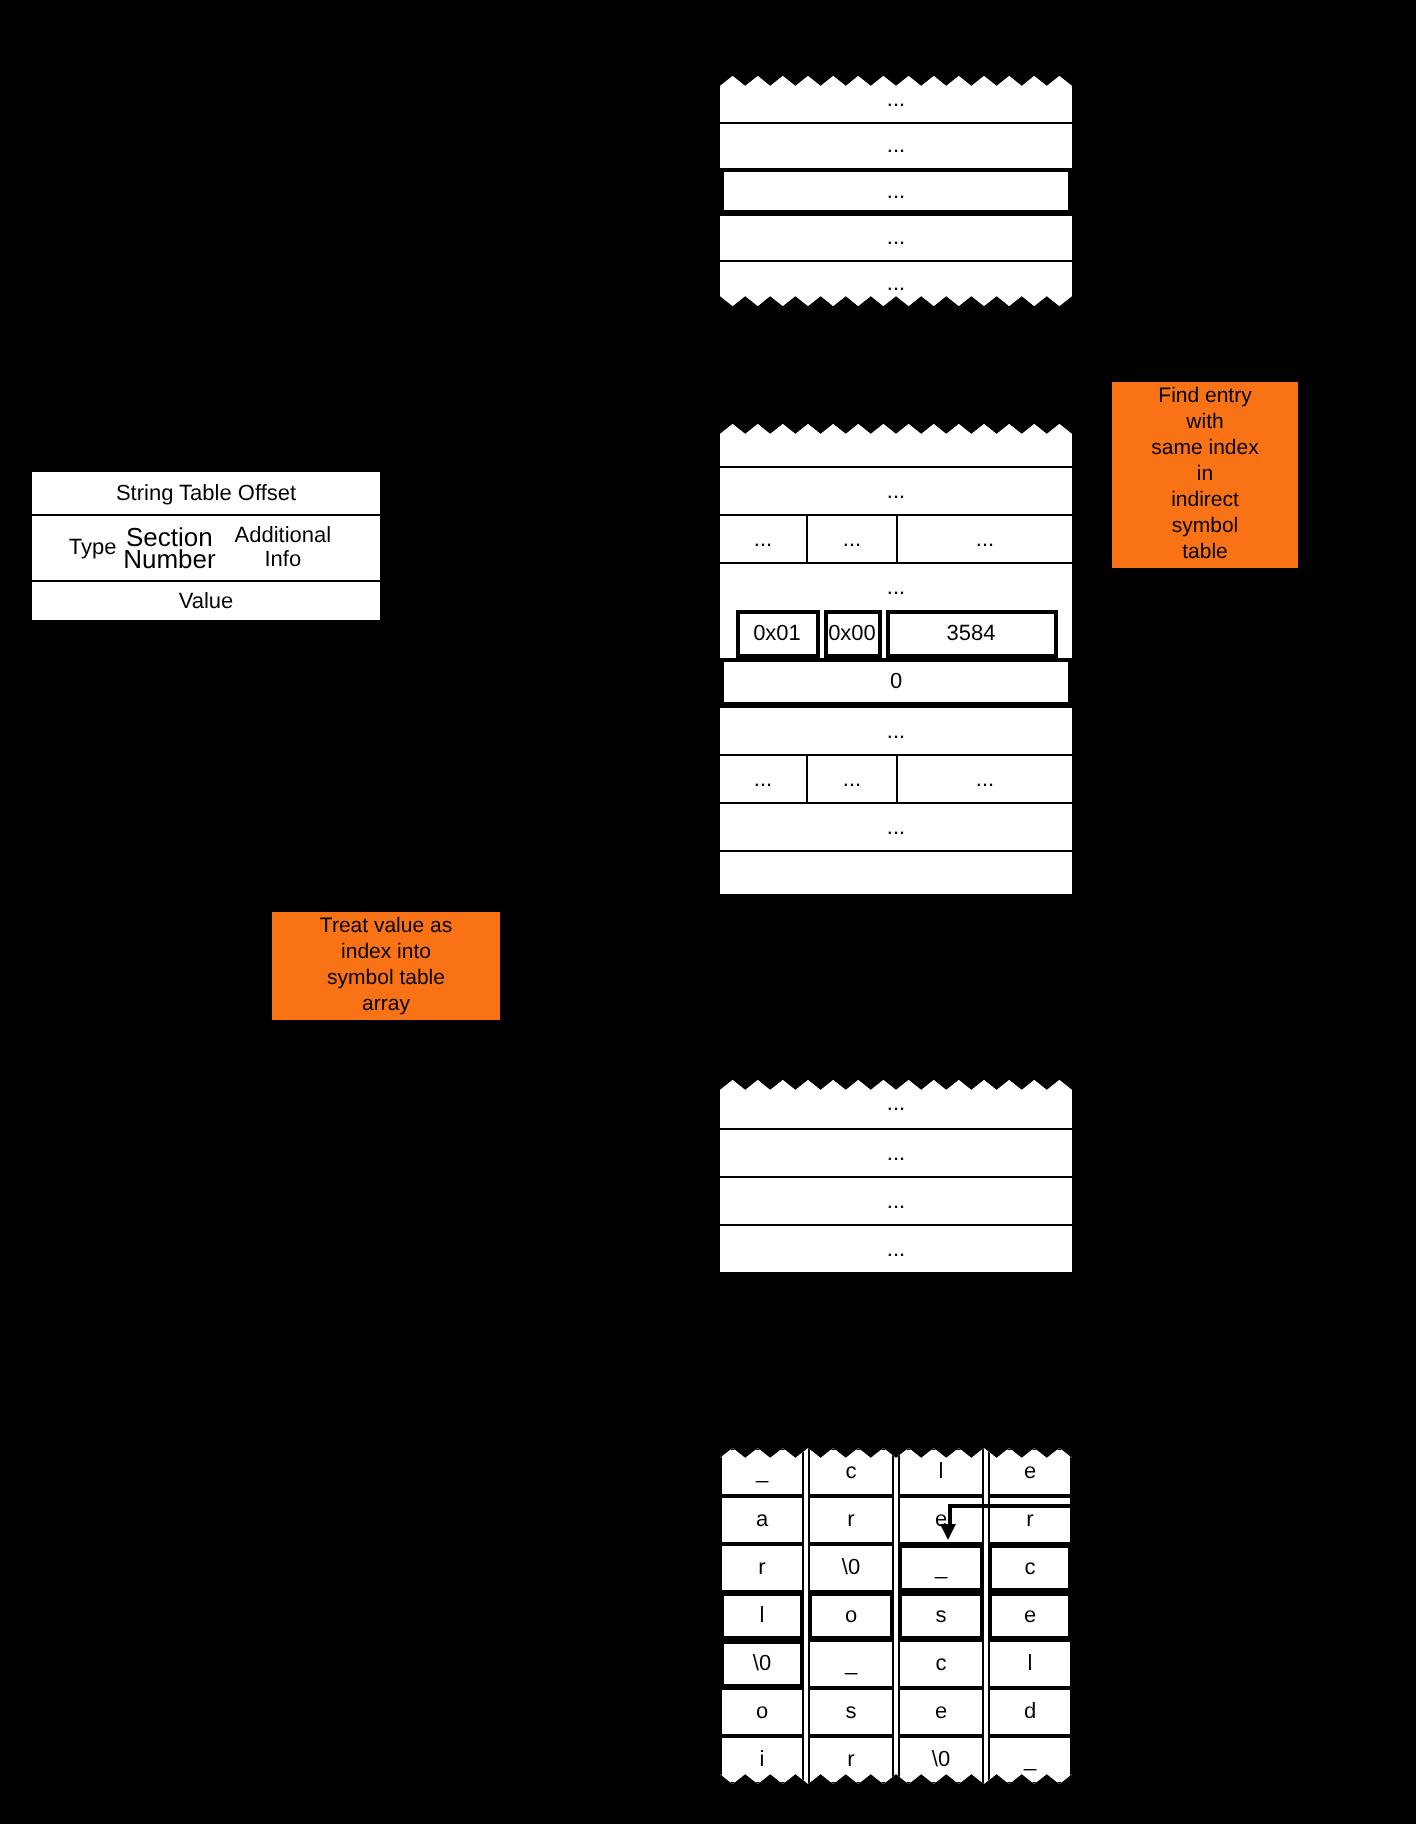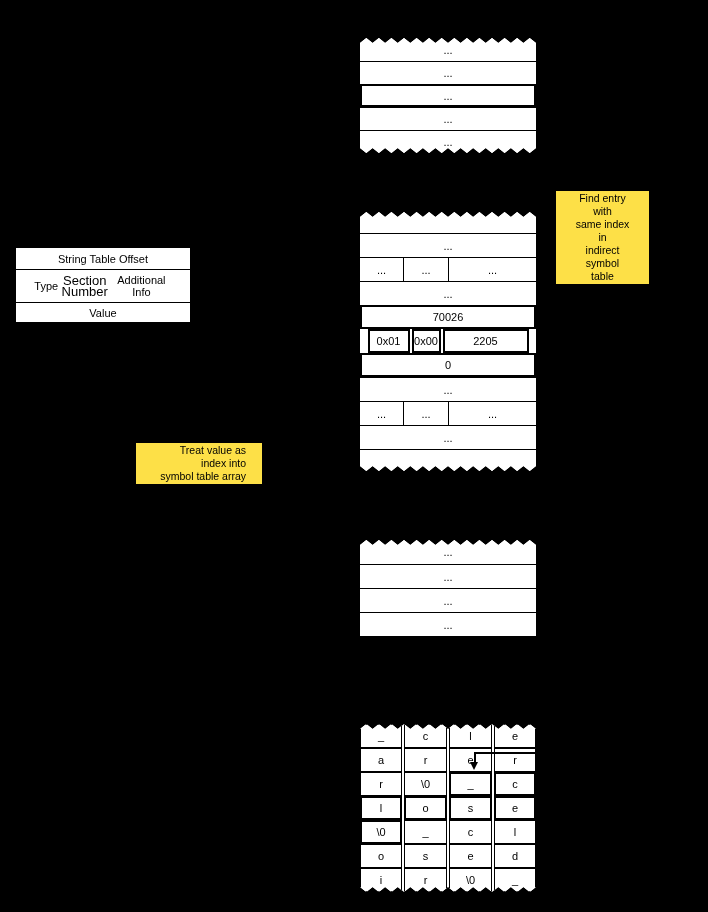--- a/index.html
+++ b/index.html
@@ -37,35 +37,35 @@
   .mh1{width:42px;} .mh2{width:29px;} .mh3{width:86px;}
   
   .srow{display:flex;gap:2px;height:24px;}
   .scell{
     flex:0 0 auto;box-sizing:border-box;border:1px solid #000;background:#fff;
     display:flex;align-items:center;justify-content:center;font-size:11px;
   }
   .s1{width:42px;} .s2{width:43px;} .s3{width:43px;} .s4{width:42px;}
   .scell.hl{border:2px solid #000;}
   
-  .legend{position:absolute;background:#fff;border:2px solid #000;box-sizing:border-box;margin-top:12px;}
+  .legend{position:absolute;background:#fff;border:2px solid #000;box-sizing:border-box;}
   .lrow{
     display:flex;align-items:center;justify-content:center;font-size:11px;
     border-top:1px solid #000;box-sizing:border-box;
   }
   .lrow.nt{border-top:none;}
   .lrow .lcell{
     height:100%;display:flex;align-items:center;justify-content:center;
     border-left:1px solid #000;box-sizing:border-box;text-align:center;
   }
   .lrow .lcell:first-child{border-left:none;}
   .l1{width:43px;} .l2{width:48px;font-size:13px;line-height:11px;} .l3{width:99px;}
   
   .note{
-    position:absolute;background:#fde047;font-size:10.5px;line-height:13px;
+    position:absolute;background:#f97316;font-size:10.5px;line-height:13px;
     text-align:center;white-space:pre-line;padding:1px 16px;box-sizing:border-box;
   }
   
   .arrow-h{position:absolute;top:28px;left:114px;width:62px;height:1.5px;background:#000;}
   .arrow-v{position:absolute;top:28px;left:114px;width:1.5px;height:11px;background:#000;}
   .arrow-head{
     position:absolute;top:38px;left:110px;width:0;height:0;
     border-left:4.5px solid transparent;border-right:4.5px solid transparent;
     border-top:8px solid #000;
   }
@@ -100,38 +100,37 @@
 
   <div class="tbl torn" style="left: 360px; top: 212px; width: 176px; clip-path: polygon(0px 5px, 6.3px 0px, 12.6px 5px, 18.9px 0px, 25.1px 5px, 31.4px 0px, 37.7px 5px, 44px 0px, 50.3px 5px, 56.6px 0px, 62.9px 5px, 69.1px 0px, 75.4px 5px, 81.7px 0px, 88px 5px, 94.3px 0px, 100.6px 5px, 106.9px 0px, 113.1px 5px, 119.4px 0px, 125.7px 5px, 132px 0px, 138.3px 5px, 144.6px 0px, 150.9px 5px, 157.1px 0px, 163.4px 5px, 169.7px 0px, 176px 5px, 176px 254px, 169.7px 259px, 163.4px 254px, 157.1px 259px, 150.9px 254px, 144.6px 259px, 138.3px 254px, 132px 259px, 125.7px 254px, 119.4px 259px, 113.1px 254px, 106.9px 259px, 100.6px 254px, 94.3px 259px, 88px 254px, 81.7px 259px, 75.4px 254px, 69.1px 259px, 62.9px 254px, 56.6px 259px, 50.3px 254px, 44px 259px, 37.7px 254px, 31.4px 259px, 25.1px 254px, 18.9px 259px, 12.6px 254px, 6.3px 259px, 0px 254px);">
     <div class="row h21 blank nt"></div>
     <div class="row">...</div>
     <div class="row split">
       <div class="cell m1">...</div>
       <div class="cell m2">...</div>
       <div class="cell m3">...</div>
     </div>
     <div class="row">...</div>
-    <div class="row hl">70026</div>
     <div class="row split-hl">
       <div class="cell mh1">0x01</div>
       <div class="cell mh2">0x00</div>
-      <div class="cell mh3">2205</div>
+      <div class="cell mh3">3584</div>
     </div>
     <div class="row hl">0</div>
     <div class="row">...</div>
     <div class="row split">
       <div class="cell m1">...</div>
       <div class="cell m2">...</div>
       <div class="cell m3">...</div>
     </div>
     <div class="row">...</div>
     <div class="row h22 blank"></div>
   </div>
 
-  <div class="note" style="left:136px;top:443px;width:126px;text-align:right;">Treat value as index into
+  <div class="note" style="left:136px;top:456px;width:114px;">Treat value as index into
 symbol table array</div>
 
   <div class="tbl torn" style="left: 360px; top: 540px; width: 176px; clip-path: polygon(0px 5px, 6.3px 0px, 12.6px 5px, 18.9px 0px, 25.1px 5px, 31.4px 0px, 37.7px 5px, 44px 0px, 50.3px 5px, 56.6px 0px, 62.9px 5px, 69.1px 0px, 75.4px 5px, 81.7px 0px, 88px 5px, 94.3px 0px, 100.6px 5px, 106.9px 0px, 113.1px 5px, 119.4px 0px, 125.7px 5px, 132px 0px, 138.3px 5px, 144.6px 0px, 150.9px 5px, 157.1px 0px, 163.4px 5px, 169.7px 0px, 176px 5px, 176px 115px, 169.7px 120px, 163.4px 115px, 157.1px 120px, 150.9px 115px, 144.6px 120px, 138.3px 115px, 132px 120px, 125.7px 115px, 119.4px 120px, 113.1px 115px, 106.9px 120px, 100.6px 115px, 94.3px 120px, 88px 115px, 81.7px 120px, 75.4px 115px, 69.1px 120px, 62.9px 115px, 56.6px 120px, 50.3px 115px, 44px 120px, 37.7px 115px, 31.4px 120px, 25.1px 115px, 18.9px 120px, 12.6px 115px, 6.3px 120px, 0px 115px);">
     <div class="row nt">...</div>
     <div class="row">...</div>
     <div class="row">...</div>
     <div class="row">...</div>
   </div>
 
 

